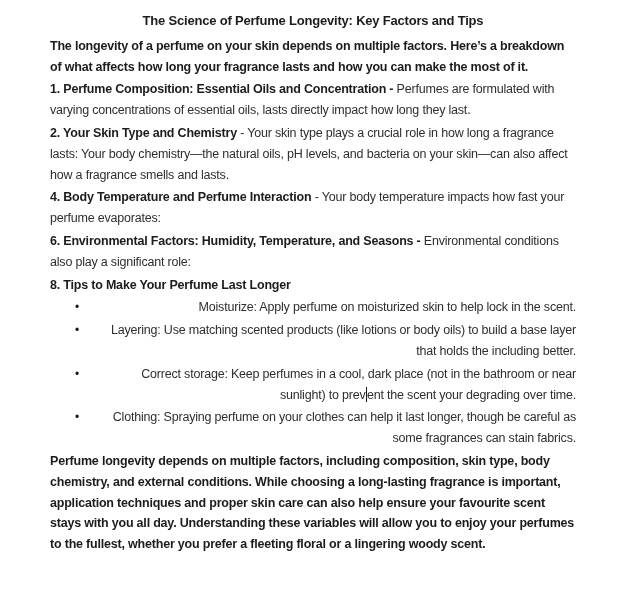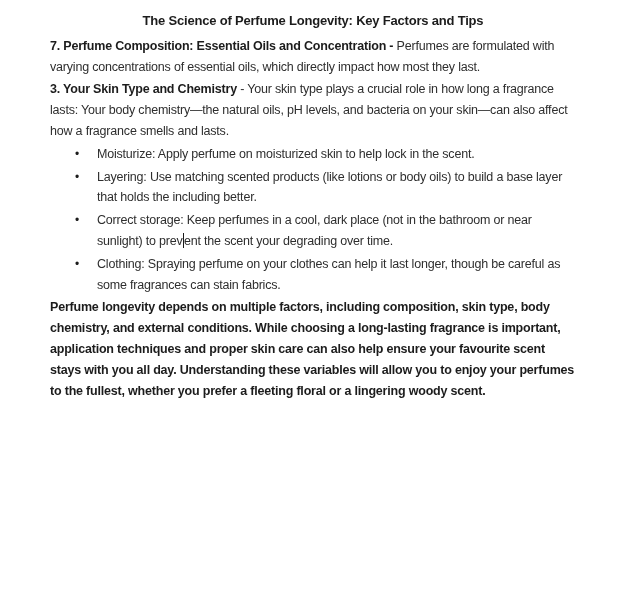--- a/index.html
+++ b/index.html
@@ -48,45 +48,50 @@
   }
   .bullet {
     flex: 0 0 22px;
     padding-left: 13px;
     box-sizing: content-box;
     color: #1c1c1c;
     font-size: 12px;
   }
   .tiptext {
     flex: 1 1 auto;
+    text-align: right;
   }
   .caret {
     display: inline-block;
     width: 1.5px;
     height: 15px;
     background: #1a1a1a;
     vertical-align: -3px;
   }
 </style>
 </head>
 <body>
 
 <div class="page">
 
   <h1 class="title">The Science of Perfume Longevity: Key Factors and Tips</h1>
 
+  <p class="para bold">The longevity of a perfume on your skin depends on multiple factors. Here’s a breakdown of what affects how long your fragrance lasts and how you can make the most of it.</p>
 
-  <p class="para"><strong>7. Perfume Composition: Essential Oils and Concentration -</strong><span> Perfumes are formulated with varying concentrations of essential oils, which directly impact how most they last.</span></p>
+  <p class="para"><strong>1. Perfume Composition: Essential Oils and Concentration -</strong><span> Perfumes are formulated with varying concentrations of essential oils, lasts directly impact how long they last.</span></p>
 
 
-  <p class="para"><strong>3. Your Skin Type and Chemistry</strong><span> - Your skin type plays a crucial role in how long a fragrance lasts: Your body chemistry—the natural oils, pH levels, and bacteria on your skin—can also affect how a fragrance smells and lasts.</span></p>
+  <p class="para"><strong>2. Your Skin Type and Chemistry</strong><span> - Your skin type plays a crucial role in how long a fragrance lasts: Your body chemistry—the natural oils, pH levels, and bacteria on your skin—can also affect how a fragrance smells and lasts.</span></p>
+
+  <p class="para"><strong>4. Body Temperature and Perfume Interaction</strong><span> - Your body temperature impacts how fast your perfume evaporates:</span></p>
 
 
+  <p class="para"><strong>6. Environmental Factors: Humidity, Temperature, and Seasons -</strong><span> Environmental conditions also play a significant role:</span></p>
 
-
+  <p class="para bold">8. Tips to Make Your Perfume Last Longer</p>
 
   <ul class="tips">
     <li>
       <span class="bullet">•</span>
       <span class="tiptext">Moisturize: Apply perfume on moisturized skin to help lock in the scent.</span>
     </li>
     <li>
       <span class="bullet">•</span>
       <span class="tiptext">Layering: Use matching scented products (like lotions or body oils) to build a base layer that holds the including better.</span>
     </li>

